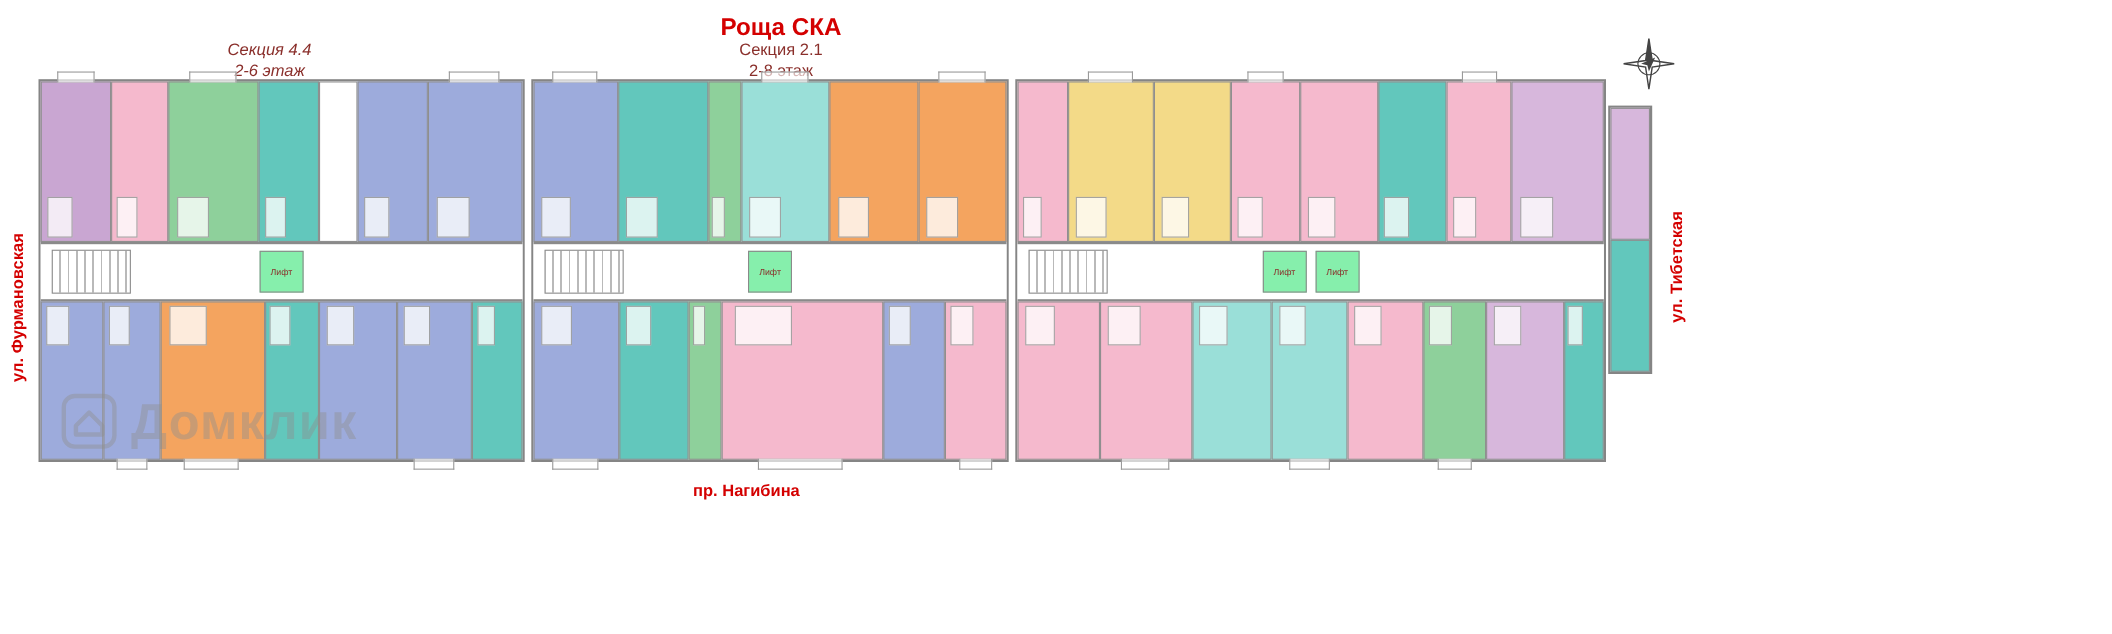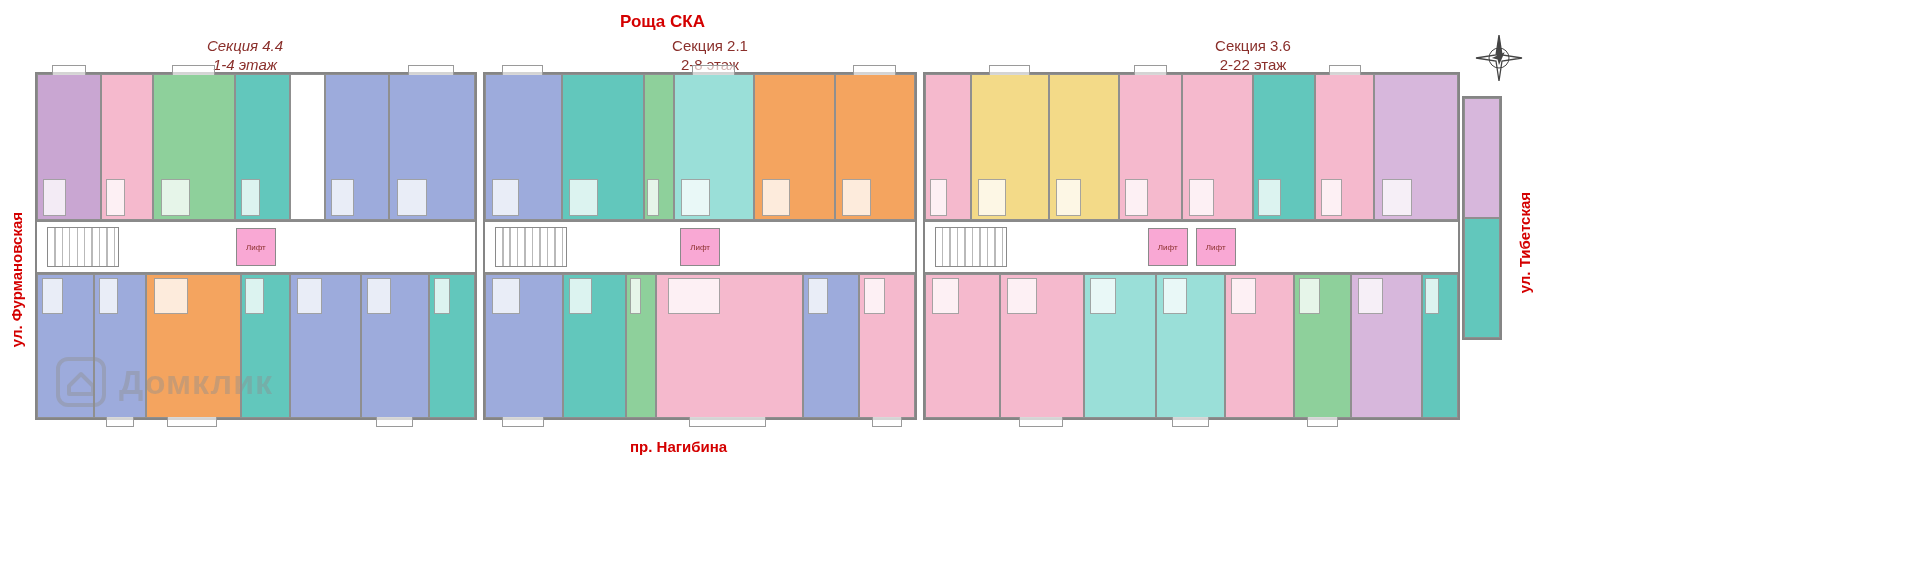--- a/index.html
+++ b/index.html
@@ -11,22 +11,23 @@
     width: 1920px;
     height: 576px;
     background: #ffffff;
     overflow: hidden;
   }
 
   
   .complex-title {
     position: absolute;
     top: 12px; left: 620px; width: 180px;
+    text-align: center;
     color: var(--red, #d40000);
-    font-size: 17px; font-weight: bold;
+    font-size: 22px; font-weight: bold;
   }
   .sec-label {
     position: absolute;
     width: 190px;
     text-align: center;
     color: var(--maroon, #8a2f2b);
     font-size: 15px;
     line-height: 19px;
   }
   .sec-label .sec-name { font-weight: normal; }
@@ -108,21 +109,21 @@
     position: absolute;
     left: 10px; top: 5px;
     width: 72px; height: 40px;
     border: 1.5px solid #8a8a8a;
     background: repeating-linear-gradient(90deg,
       #ffffff 0 6px, #b9b9b9 6px 7.5px);
   }
   .elevator {
     width: 40px; height: 38px;
     border: 1.5px solid #8a8a8a;
-    background: #f9a8d4;
+    background: #86efac;
     display: flex;
     align-items: center;
     justify-content: center;
     font-size: 8px;
     color: var(--maroon, #8a2f2b);
   }
 
   
   .annex {
     position: absolute;
@@ -147,44 +148,40 @@
   .watermark {
     position: absolute;
     left: 55px; top: 356px;
     display: flex;
     align-items: center;
     gap: 12px;
     opacity: 0.42;
     pointer-events: none;
   }
   .watermark .wm-text {
-    font-size: 34px;
+    font-size: 46px;
     font-weight: bold;
     color: #8f8f8f;
     letter-spacing: 1px;
   }
 </style>
 </head>
 <body>
 
 <div class="stage">
 
   <div class="complex-title">Роща СКА</div>
 
   <div class="sec-label" style="left:150px; top:36px;font-style:italic;">
     <div class="sec-name">Секция 4.4</div>
-    <div class="sec-floors">1-4 этаж</div>
+    <div class="sec-floors">2-6 этаж</div>
   </div>
   <div class="sec-label" style="left:615px; top:36px;">
     <div class="sec-name">Секция 2.1</div>
     <div class="sec-floors">2-8 этаж</div>
-  </div>
-  <div class="sec-label" style="left:1158px; top:36px;">
-    <div class="sec-name">Секция 3.6</div>
-    <div class="sec-floors">2-22 этаж</div>
   </div>
 
   <div class="street street-vert" style="left:8px; top:212px;">ул. Фурмановская</div>
   <div class="street street-vert" style="left:1516px; top:192px;">ул. Тибетская</div>
   <div class="street" style="left:630px; top:438px;">пр. Нагибина</div>
 
   <svg class="compass" viewBox="0 0 48 48">
     <circle cx="24" cy="24" r="10" fill="none" stroke="#444" stroke-width="1"></circle>
     <polygon points="24,16 29,29 24,26 19,29" fill="#444" transform="rotate(45 24 24)"></polygon>
     <polygon points="24,1 27,21 47,24 27,27 24,47 21,27 1,24 21,21" fill="none" stroke="#444" stroke-width="1.3"></polygon>

